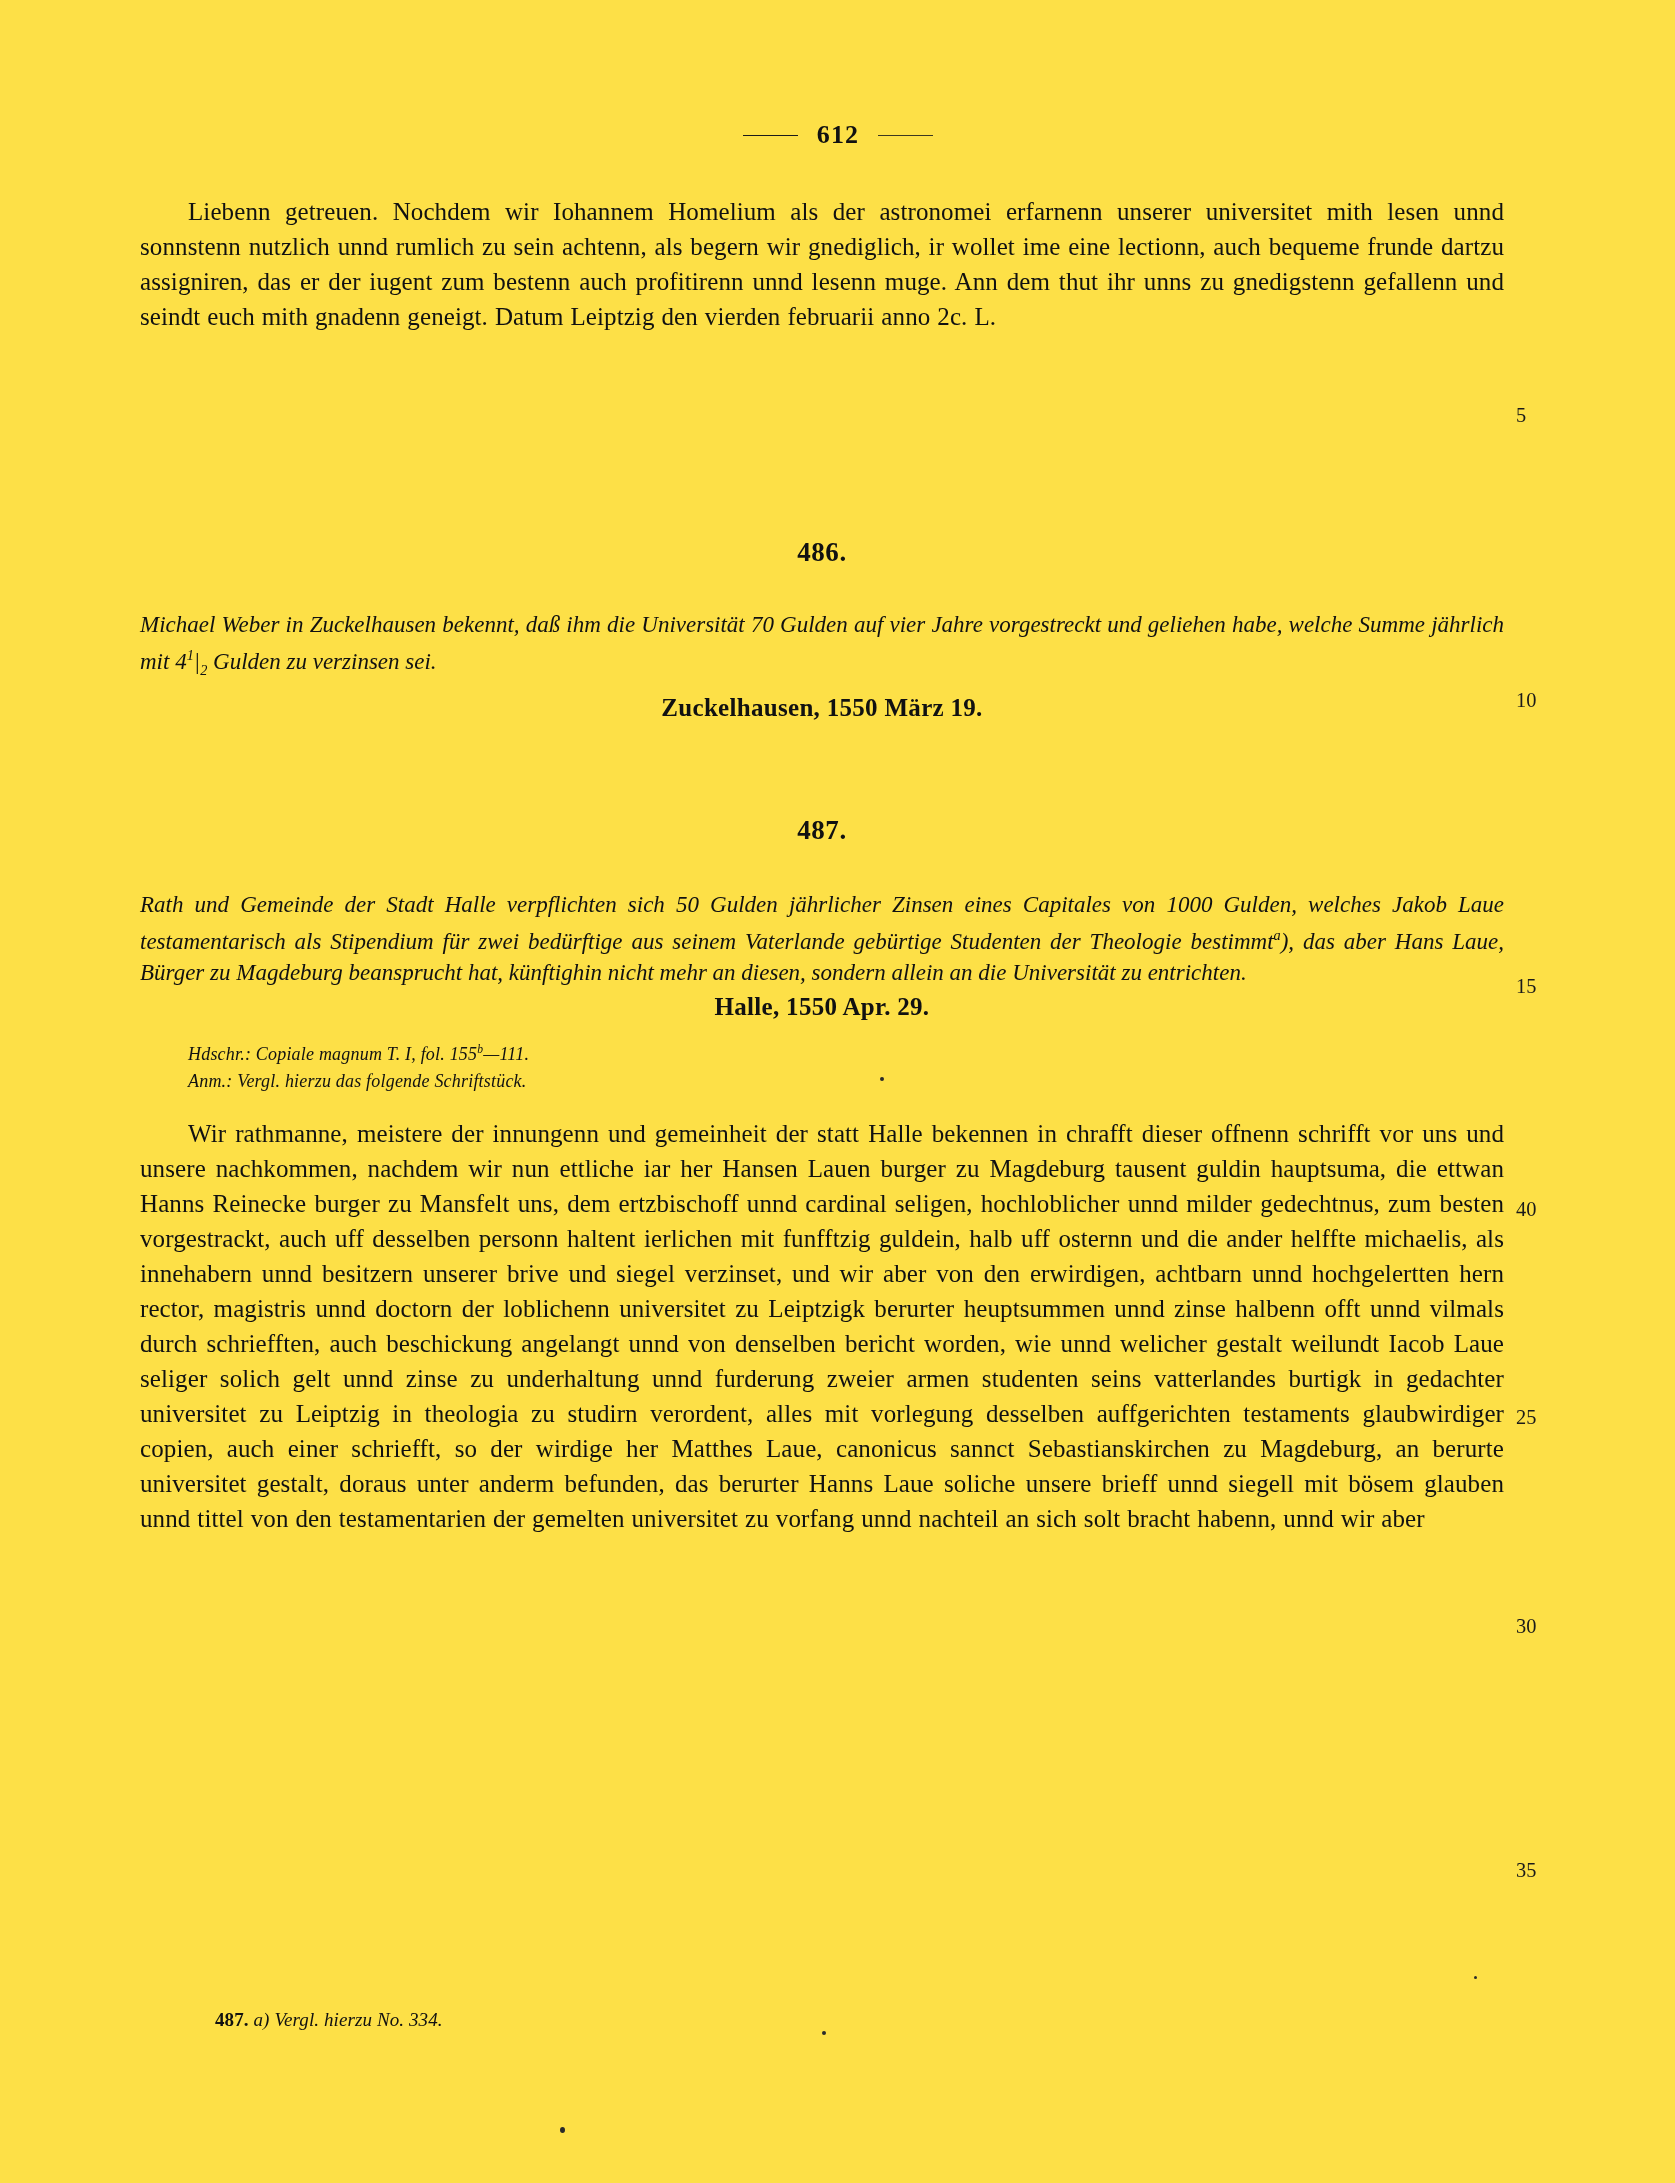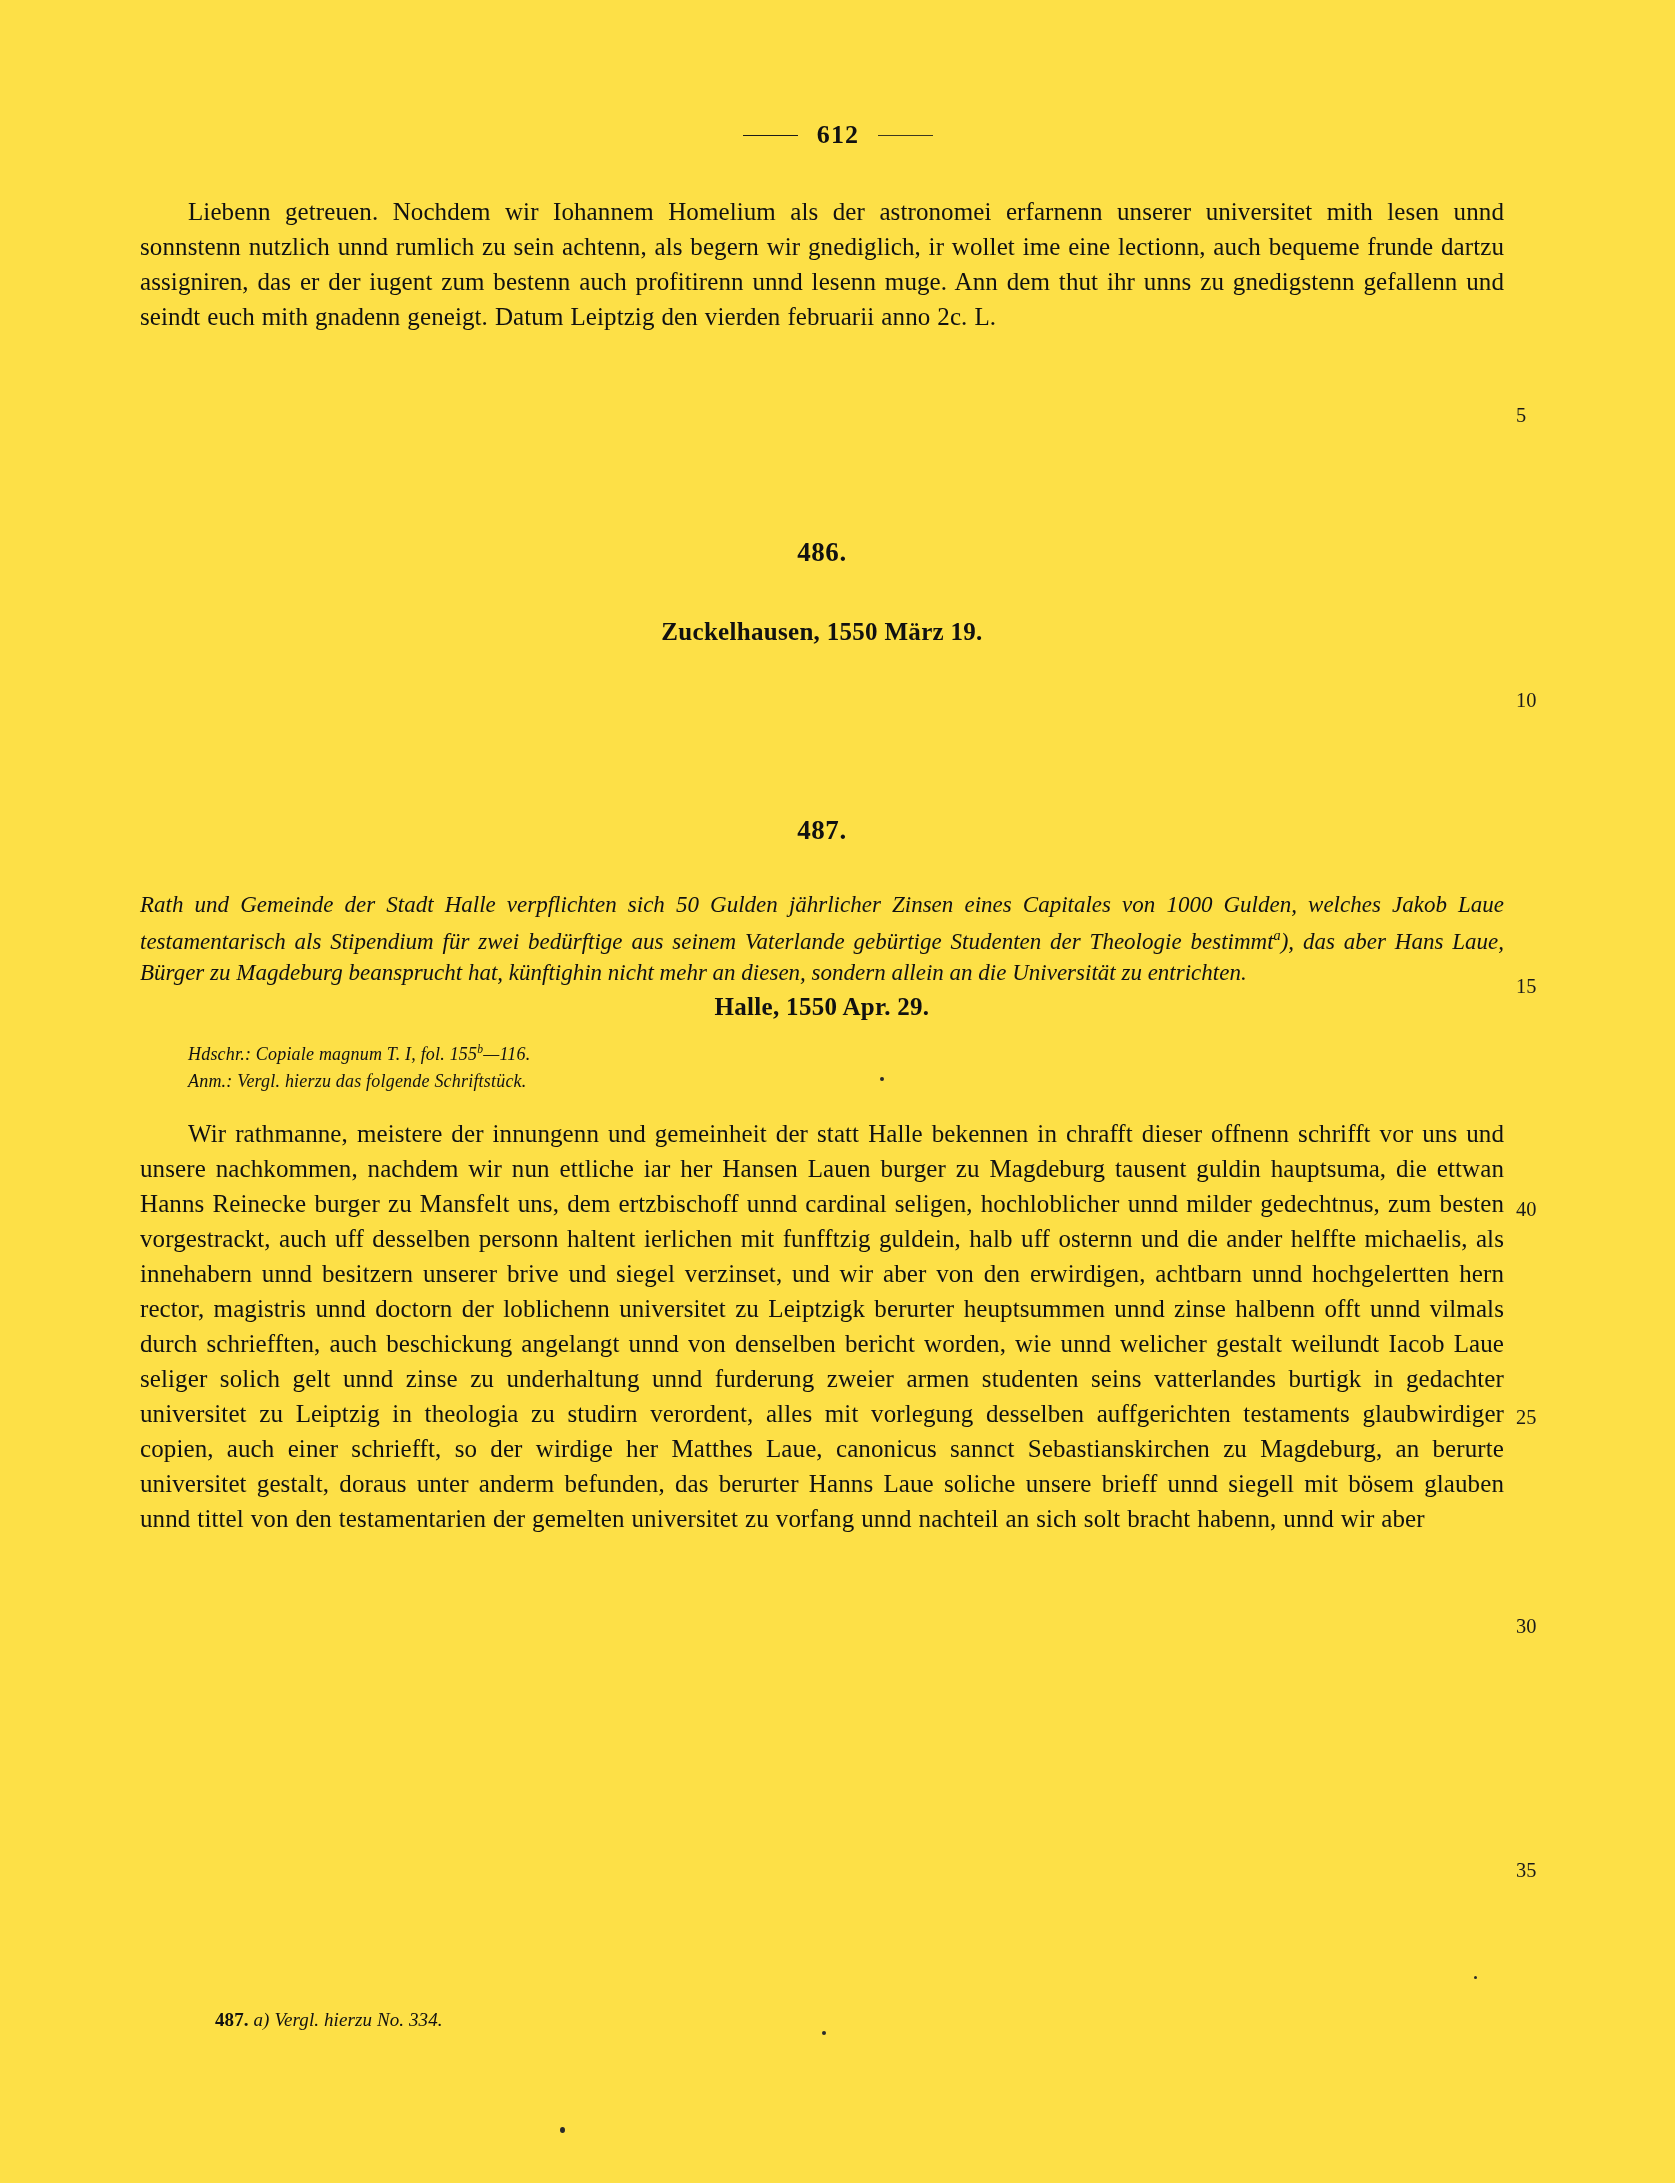--- a/index.html
+++ b/index.html
@@ -172,35 +172,36 @@
 
     <div class="col" style="top:194px;">
       <p class="body indent">Liebenn getreuen. Nochdem wir Iohannem Homelium als der astronomei erfarnenn unserer universitet mith lesen unnd sonnstenn nutzlich unnd rumlich zu sein achtenn, als begern wir gnediglich, ir wollet ime eine lectionn, auch bequeme frunde dartzu assigniren, das er der iugent zum bestenn auch profitirenn unnd lesenn muge. Ann dem thut ihr unns zu gnedigstenn gefallenn und seindt euch mith gnadenn geneigt. Datum Leiptzig den vierden februarii anno 2c. L.</p>
     </div>
 
     <div class="col" style="top:537px;">
       <div class="doc-number" style="position:relative;">486.</div>
 
       <div style="height:41px;"></div>
 
+      <p class="regest"><span>Michael Weber in Zuckelhausen bekennt, daß ihm die Universität 70 Gulden auf vier Jahre vorgestreckt und geliehen habe, welche Summe jährlich mit </span><span class="frac"><span>4</span><sup>1</sup>|<sub>2</sub></span><span> Gulden zu verzinsen sei.</span></p>
 
       <div class="dateline" style="margin-top:6.6px;">Zuckelhausen, 1550 März 19.</div>
 
     </div>
 
     <div class="col" style="top:815px;">
       <div class="doc-number" style="position:relative;">487.</div>
 
       <div style="height:43px;"></div>
 
       <p class="regest"><span>Rath und Gemeinde der Stadt Halle verpflichten sich 50 Gulden jährlicher Zinsen eines Capitales von 1000 Gulden, welches Jakob Laue testamentarisch als Stipendium für zwei bedürftige aus seinem Vaterlande gebürtige Studenten der Theologie bestimmt</span><span class="sup">a</span><span>), das aber Hans Laue, Bürger zu Magdeburg beansprucht hat, künftighin nicht mehr an diesen, sondern allein an die Universität zu entrichten.</span></p>
 
       <div class="dateline" style="margin-top:3.3px;">Halle, 1550 Apr. 29.</div>
 
-      <p class="source-note" style="margin-top:14.3px;"><span>Hdschr.: Copiale magnum T. I, fol. 155</span><span class="sup">b</span><span>—116.</span></p>
+      <p class="source-note" style="margin-top:14.3px;"><span>Hdschr.: Copiale magnum T. I, fol. 155</span><span class="sup">b</span><span>—111.</span></p>
 
       <p class="source-note">Anm.: Vergl. hierzu das folgende Schriftstück.</p>
 
       <div style="height:22px;"></div>
 
       <p class="body indent">Wir rathmanne, meistere der innungenn und gemeinheit der statt Halle bekennen in chrafft dieser offnenn schrifft vor uns und unsere nachkommen, nachdem wir nun ettliche iar her Hansen Lauen burger zu Magdeburg tausent guldin hauptsuma, die ettwan Hanns Reinecke burger zu Mansfelt uns, dem ertzbischoff unnd cardinal seligen, hochloblicher unnd milder gedechtnus, zum besten vorgestrackt, auch uff desselben personn haltent ierlichen mit funfftzig guldein, halb uff osternn und die ander helffte michaelis, als innehabern unnd besitzern unserer brive und siegel verzinset, und wir aber von den erwirdigen, achtbarn unnd hochgelertten hern rector, magistris unnd doctorn der loblichenn universitet zu Leiptzigk berurter heuptsummen unnd zinse halbenn offt unnd vilmals durch schriefften, auch beschickung angelangt unnd von denselben bericht worden, wie unnd welicher gestalt weilundt Iacob Laue seliger solich gelt unnd zinse zu underhaltung unnd furderung zweier armen studenten seins vatterlandes burtigk in gedachter universitet zu Leiptzig in theologia zu studirn verordent, alles mit vorlegung desselben auffgerichten testaments glaubwirdiger copien, auch einer schriefft, so der wirdige her Matthes Laue, canonicus sannct Sebastianskirchen zu Magdeburg, an berurte universitet gestalt, doraus unter anderm befunden, das berurter Hanns Laue soliche unsere brieff unnd siegell mit bösem glauben unnd tittel von den testamentarien der gemelten universitet zu vorfang unnd nachteil an sich solt bracht habenn, unnd wir aber</p>
     </div>
 
     <div class="line-no" style="top:404px;">5</div>
     <div class="line-no" style="top:689px;">10</div>

